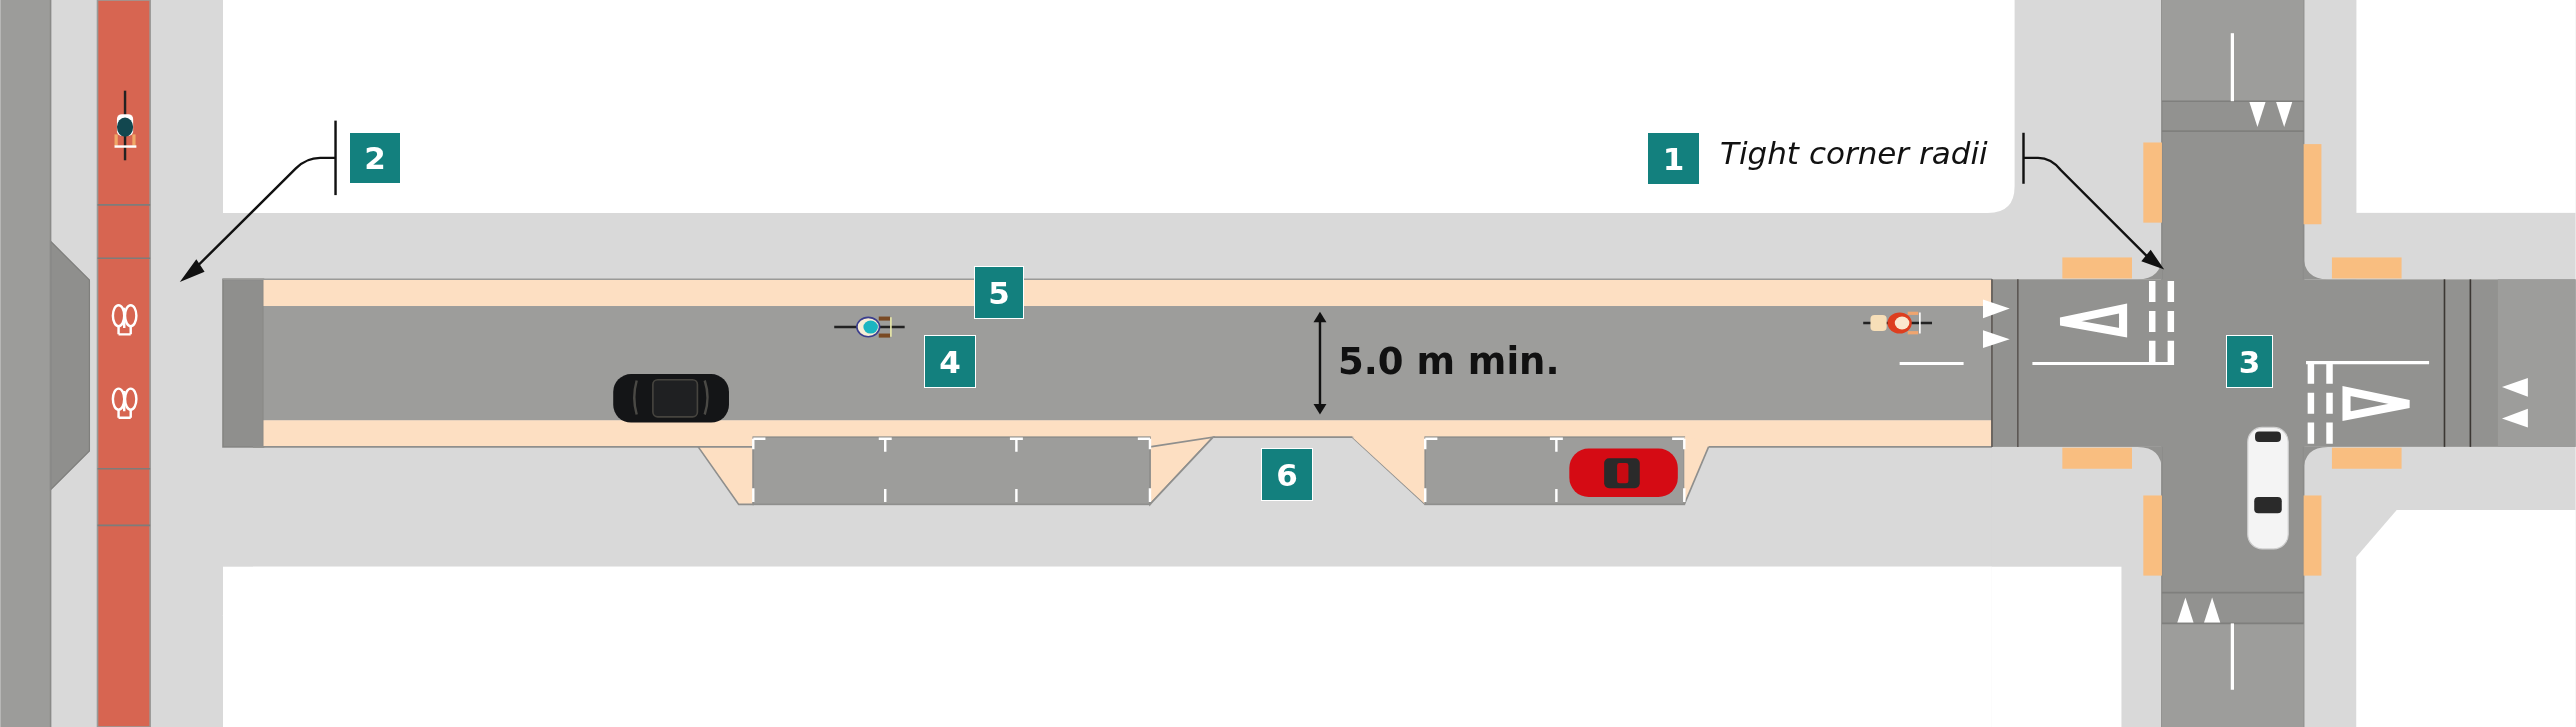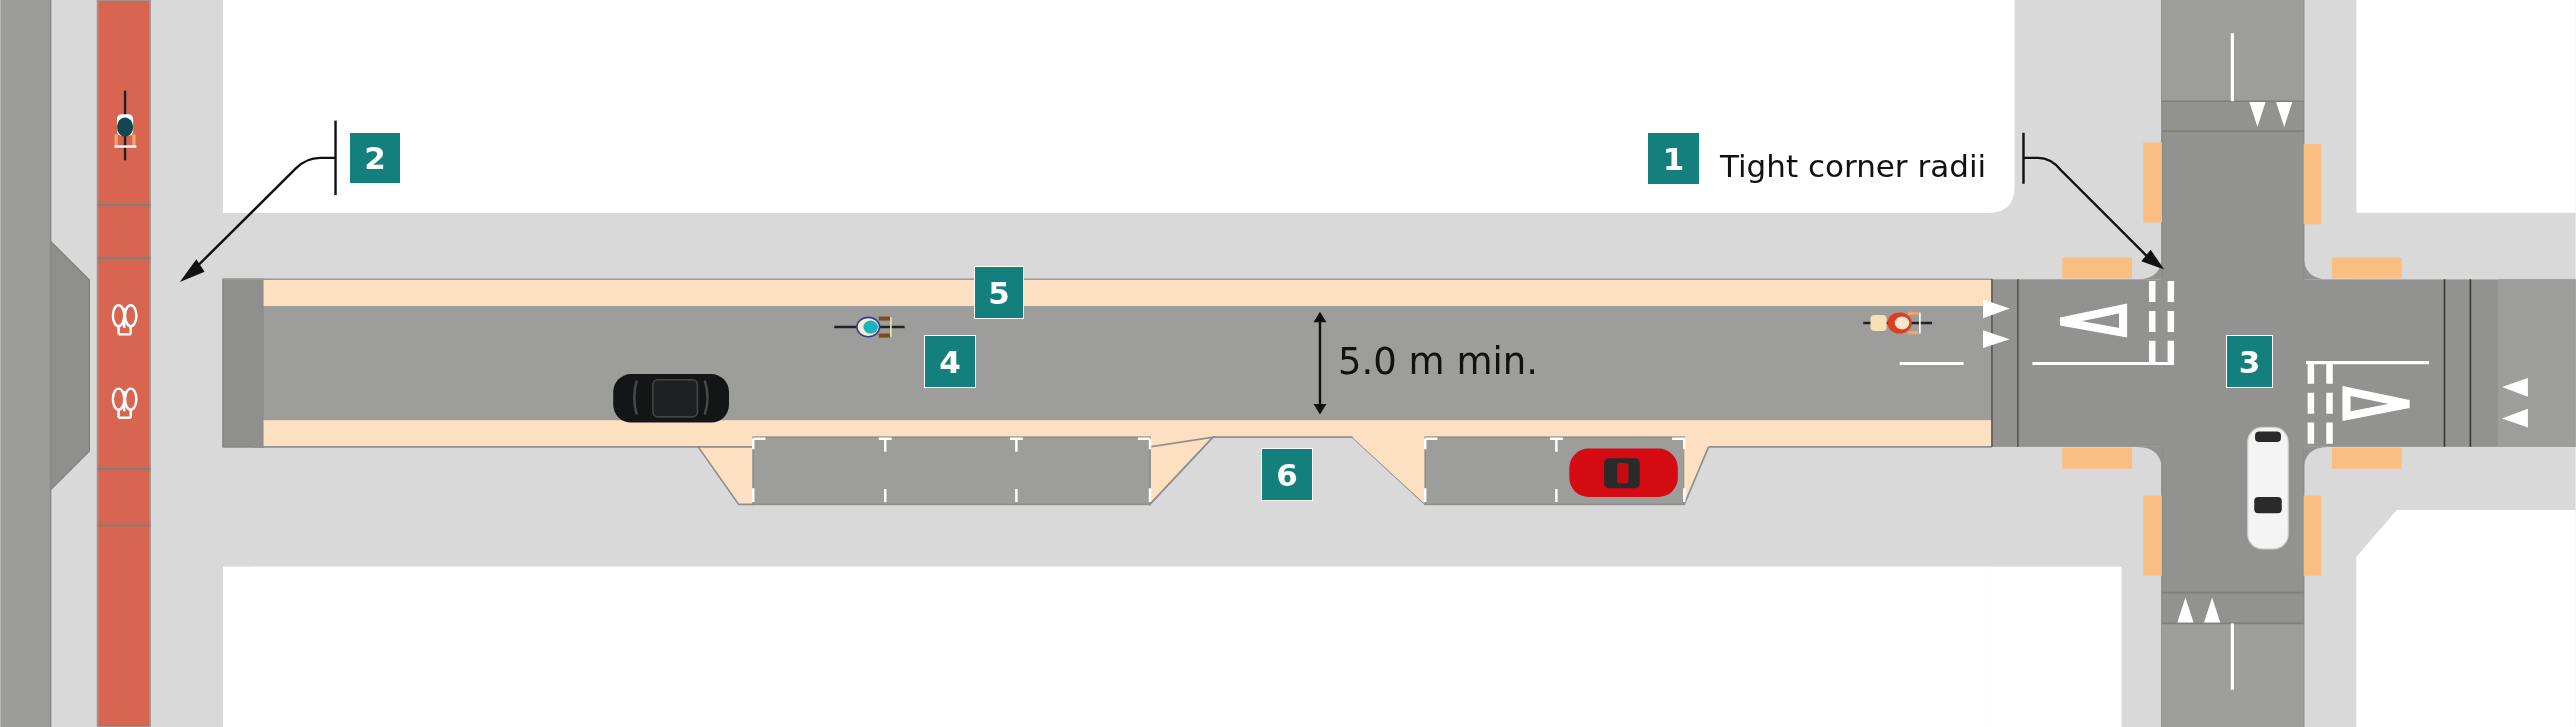--- a/index.html
+++ b/index.html
@@ -1,21 +1,21 @@
 <!DOCTYPE html>
 <html style="font-size:13px"><head>
 <meta charset="utf-8">
 <style>
   html, body { margin:0; padding:0; background:#ffffff; }
   body { width:2576px; height:727px; overflow:hidden; position:relative; font-family:"Liberation Sans", sans-serif; }
   #scene { position:absolute; left:0; top:0; width:2576px; height:727px; }
   .badge { position:absolute; background:#13807e; color:#ffffff; font-family:"DejaVu Sans", sans-serif; font-weight:bold; display:flex; align-items:center; justify-content:center; box-sizing:border-box; }
   .badge.outlined { border:1.6px solid #ffffff; }
   .callout { position:absolute; color:#111111; font-family:"DejaVu Sans", sans-serif; font-size:31px; line-height:37px; white-space:nowrap; }
-  .dim { position:absolute; color:#111111; font-family:"DejaVu Sans", sans-serif; font-weight:normal; font-size:37px; white-space:nowrap; }
+  .dim { position:absolute; color:#111111; font-family:"DejaVu Sans", sans-serif; font-weight:bold; font-size:37px; white-space:nowrap; }
 </style>
 </head>
 <body>
 
 <svg id="scene" width="2576" height="727" viewBox="0 0 3181 898" xmlns="http://www.w3.org/2000/svg">
 
   <rect x="0" y="0" width="3181" height="898" fill="#ffffff"></rect>
 
   <g>
 
@@ -232,21 +232,21 @@
 
 <div class="badge" style="left:350px; top:133px; width:50px; height:50px; font-size:31px;">
   <span>2</span>
 </div>
 <div class="callout" style="left:415px; top:121px;">
 </div>
 
 <div class="badge" style="left:1648px; top:133px; width:51px; height:51px; font-size:31px;">
   <span>1</span>
 </div>
-<div class="callout" style="left:1720px; top:148px;">
+<div class="callout" style="left:1720px; top:135px;font-style:italic;">
   <span>Tight corner radii</span>
 </div>
 
 <div class="badge outlined" style="left:974px; top:266px; width:50px; height:53px; font-size:31px;">
   <span>5</span>
 </div>
 <div class="badge outlined" style="left:924px; top:335px; width:52px; height:53px; font-size:31px;">
   <span>4</span>
 </div>
 <div class="badge outlined" style="left:1261px; top:448px; width:52px; height:53px; font-size:31px;">

